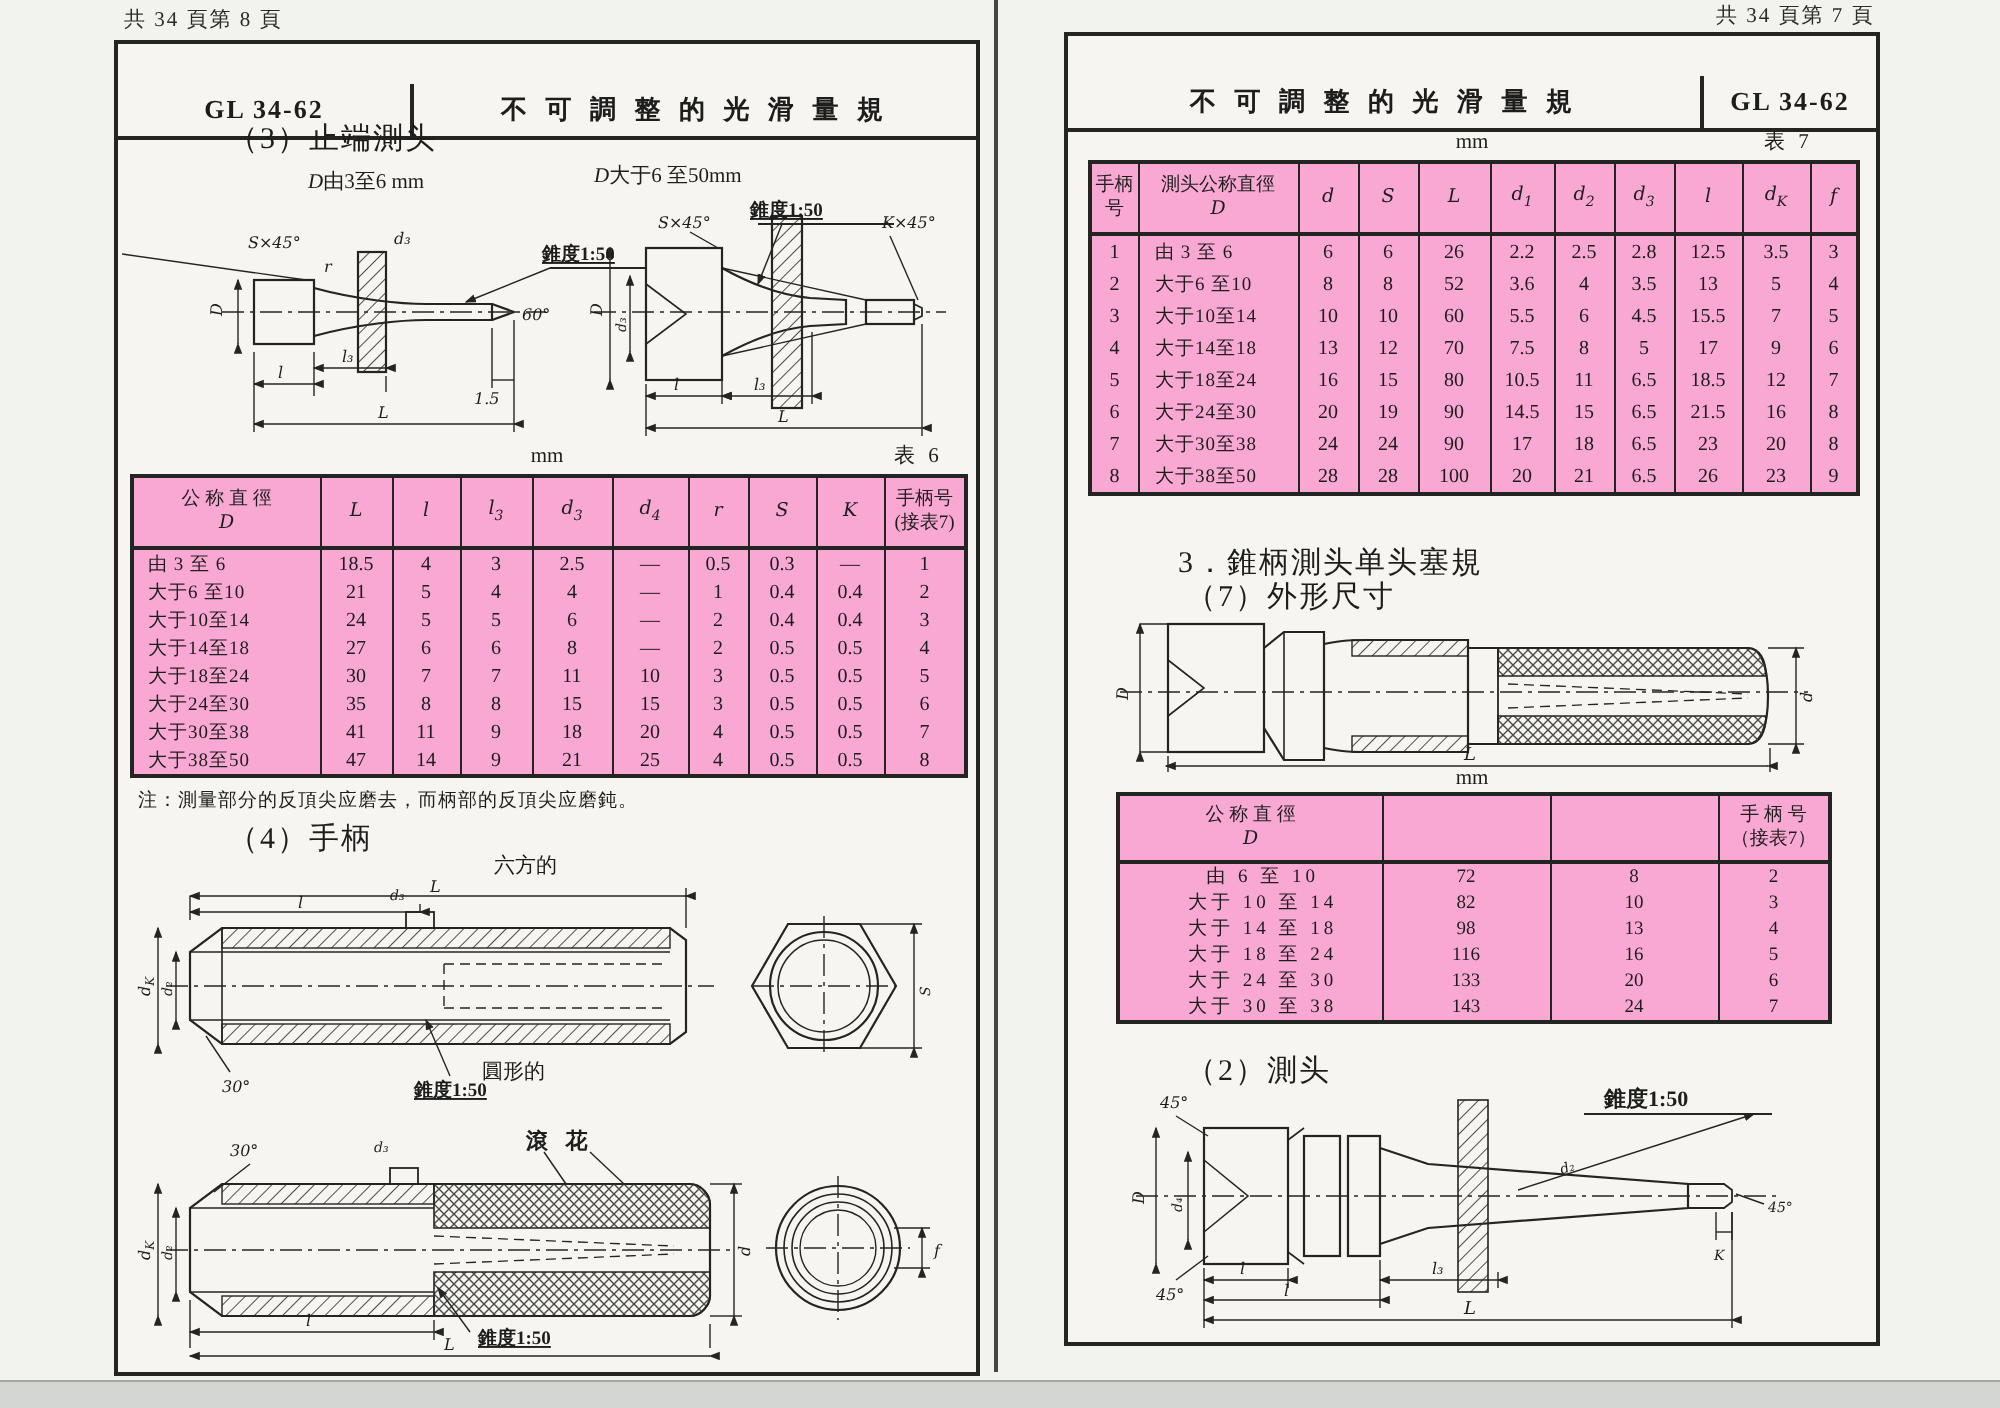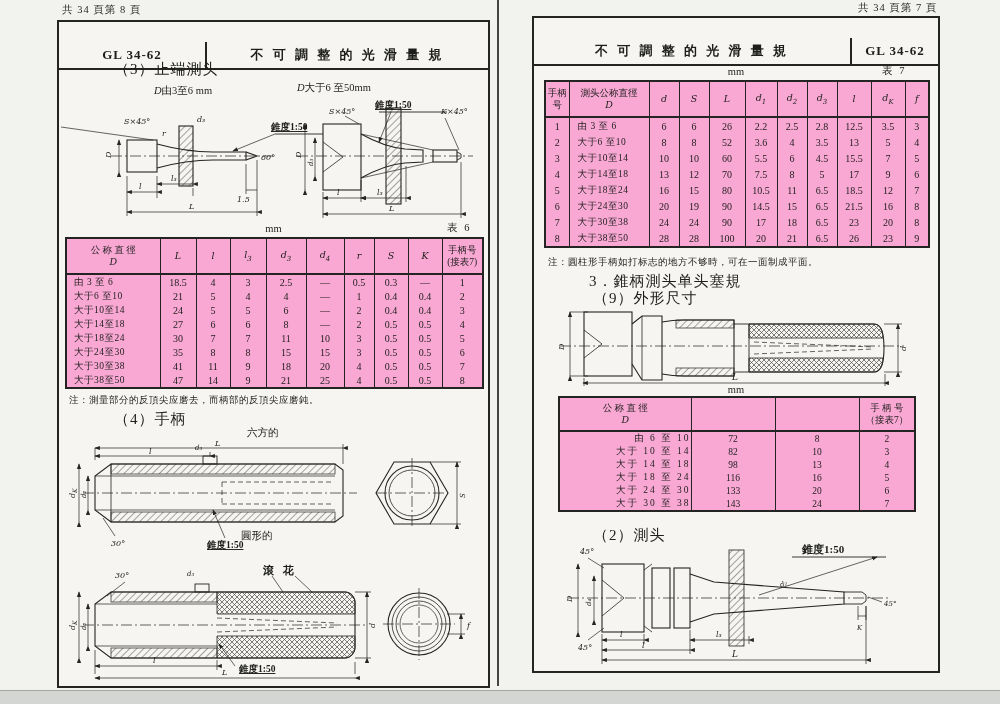--- a/index.html
+++ b/index.html
@@ -25,21 +25,21 @@
   .tbl-label{font-size:10.5px;letter-spacing:2px;}
   .note{font-size:9.5px;letter-spacing:.5px;}
   table{border-collapse:collapse;table-layout:fixed;background:#f9a8d4;}
   table{border:2px solid #242422;}
   th{border:1px solid #242422;border-bottom:2px solid #242422;font-weight:normal;
      font-size:9.5px;text-align:center;vertical-align:middle;padding:1px 0;line-height:1.25;}
   td{border-left:1px solid #242422;border-right:1px solid #242422;font-size:10px;
      text-align:center;vertical-align:middle;padding:0;}
   .t6 td{height:14px;} .t6 tr td:first-child{text-align:left;padding-left:7px;font-size:9.5px;letter-spacing:.5px;}
   .t7 td{height:16px;} .t7 tr td:nth-child(2){text-align:left;padding-left:8px;font-size:9.5px;letter-spacing:.5px;}
-  .t8 td{height:13px;font-size:9.5px;} .t8 tr td:first-child{text-align:right;padding-left:12px;letter-spacing:2px;}
+  .t8 td{height:13px;font-size:9.5px;} .t8 tr td:first-child{text-align:center;padding-left:12px;letter-spacing:2px;}
   .sym{font-family:"DejaVu Serif","DejaVu Sans",serif;font-style:italic;}
   th sub{font-size:7px;font-style:italic;}
   .twoline{display:block;line-height:1.3;}
   svg text{font-family:"DejaVu Serif","DejaVu Sans",serif;font-style:italic;font-size:8px;fill:#1d1d1b;}
   svg text.cjk{font-style:normal;font-family:"Liberation Serif",serif;font-size:9.5px;font-weight:bold;}
   svg text.sm{font-size:7px;}
   .watermark{font-family:"DejaVu Sans","Liberation Sans",sans-serif;font-weight:bold;
     font-size:74px;color:#d9d2cf;letter-spacing:3px;white-space:nowrap;}
 </style>
 </head>
@@ -553,23 +553,22 @@
           <td>20</td>
           <td>21</td>
           <td>6.5</td>
           <td>26</td>
           <td>23</td>
           <td>9</td>
         </tr>
       </tbody>
   </table>
 
-  <div class="note abs" style="left:14px;top:238px;">注：圓柱形手柄如打标志的地方不够時，可在一面制成平面。</div>
   <div class="sec abs" style="left:16px;top:254px;">3．錐柄測头单头塞規</div>
-  <div class="sec abs" style="left:20px;top:271px;">（9）外形尺寸</div>
+  <div class="sec abs" style="left:20px;top:271px;">（7）外形尺寸</div>
 
   <svg class="abs" style="left:10px;top:282px;" width="390" height="88" viewBox="0 0 390 88">
     <defs>
       <marker id="a4" markerWidth="9" markerHeight="8" refX="7" refY="3" orient="auto">
           <path d="M0,0L8,3L0,6Z" fill="#242422"></path>
         </marker>
       <pattern id="h4" patternUnits="userSpaceOnUse" width="5" height="5" patternTransform="rotate(45)">
           <line x1="0" y1="0" x2="0" y2="5" stroke="#3a3a38" stroke-width="0.9"></line>
         </pattern>
       <pattern id="c4" patternUnits="userSpaceOnUse" width="5" height="5">

